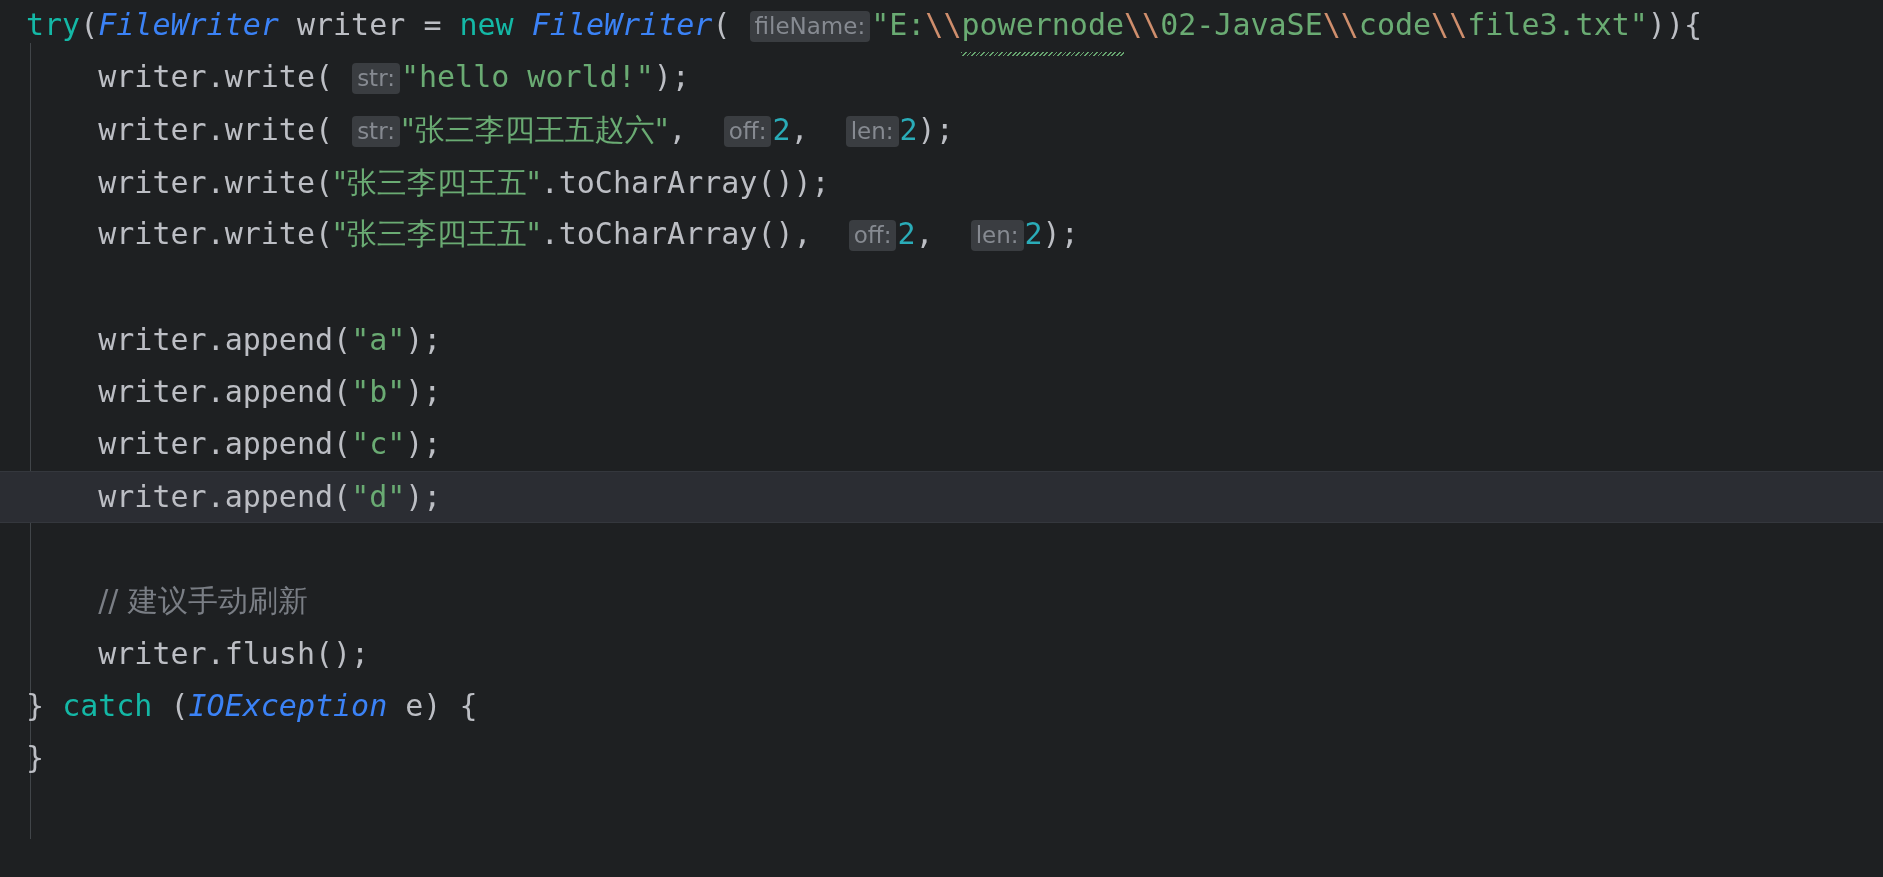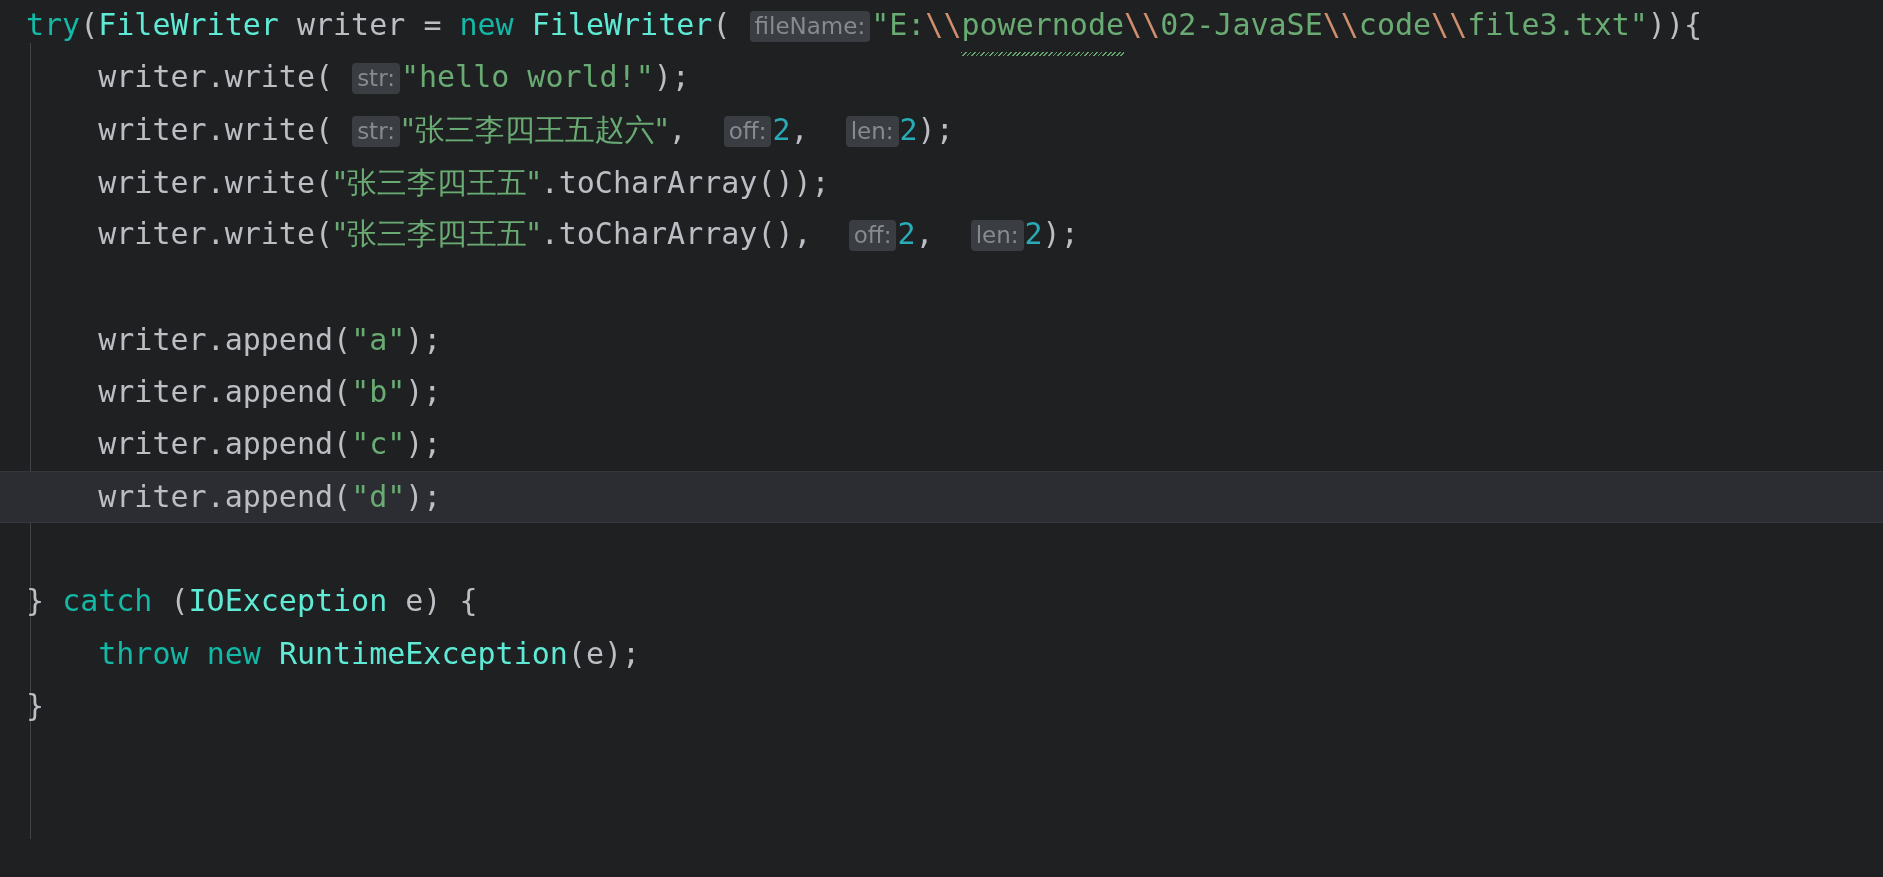--- a/index.html
+++ b/index.html
@@ -51,21 +51,21 @@
   .line.caret-line {
     background: #2b2d33;
     border-top: 1px solid #34373d;
     border-bottom: 1px solid #34373d;
   }
   .line .txt { display: inline; }
 
   
   .kw        { color: #14b8a6; }          
   .plain     { color: #bcbec4; }
-  .type      { color: #5eead4; }
+  .type      { color: #3b82f6; font-style: italic; }
   .str       { color: #6aab73; }          
   .esc       { color: #cf8e6d; }          
   .num       { color: #2aacb8; }
   .cn        { color: #6aab73; font-family: "DejaVu Sans", sans-serif; }
   .cmt-cn    { color: #7a7e85; font-family: "DejaVu Sans", sans-serif; }
 
   
   .hint {
     background: #3a3d41;
     color: #868a91;
@@ -120,21 +120,22 @@
   <div class="line"><span class="txt"><span class="plain">    </span><span class="plain">writer</span><span class="plain">.</span><span class="plain">append</span><span class="plain">(</span><span class="str">"a"</span><span class="plain">);</span></span></div>
 
   <div class="line"><span class="txt"><span class="plain">    </span><span class="plain">writer</span><span class="plain">.</span><span class="plain">append</span><span class="plain">(</span><span class="str">"b"</span><span class="plain">);</span></span></div>
 
   <div class="line"><span class="txt"><span class="plain">    </span><span class="plain">writer</span><span class="plain">.</span><span class="plain">append</span><span class="plain">(</span><span class="str">"c"</span><span class="plain">);</span></span></div>
 
   <div class="line caret-line"><span class="txt"><span class="plain">    </span><span class="plain">writer</span><span class="plain">.</span><span class="plain">append</span><span class="plain">(</span><span class="str">"d"</span><span class="plain">);</span></span></div>
 
   <div class="line"></div>
 
+  <div class="line"><span class="txt"><span class="plain">    </span><span class="cmt-cn">// 建议手动刷新</span></span></div>
 
+  <div class="line"><span class="txt"><span class="plain">    </span><span class="plain">writer</span><span class="plain">.</span><span class="plain">flush</span><span class="plain">(</span><span class="plain">);</span></span></div>
 
   <div class="line" style="padding-left:26px;"><span class="txt"><span class="plain">}</span><span class="plain"> </span><span class="kw">catch</span><span class="plain"> </span><span class="plain">(</span><span class="type">IOException</span><span class="plain"> e) {</span></span></div>
 
-  <div class="line"><span class="txt"><span class="plain">    </span><span class="kw">throw</span><span class="plain"> </span><span class="kw">new</span><span class="plain"> </span><span class="type">RuntimeException</span><span class="plain">(e);</span></span></div>
 
   <div class="line"><span class="txt"><span class="plain">}</span></span></div>
 
 </div>
 
 </body></html>

